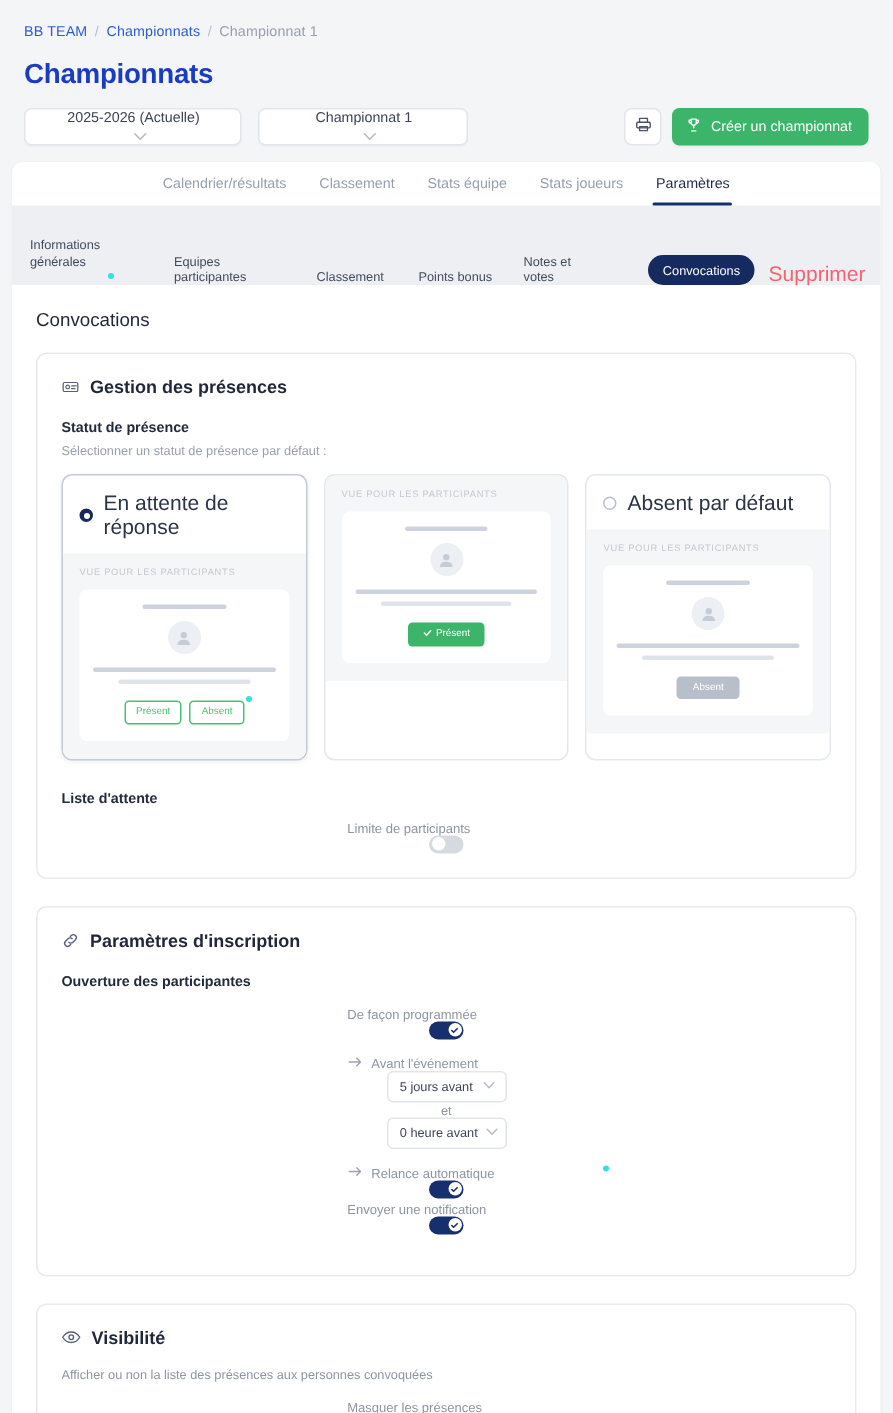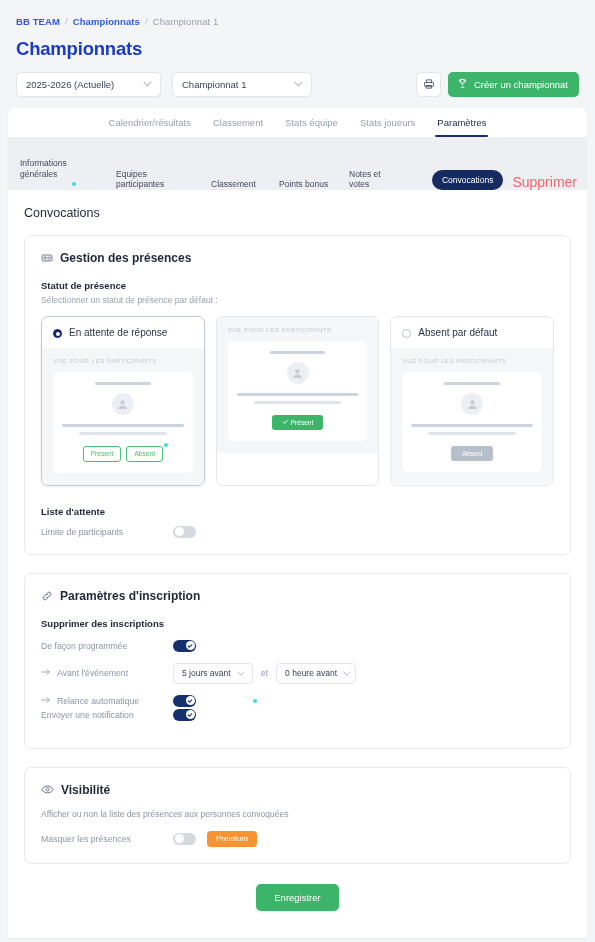--- a/index.html
+++ b/index.html
@@ -12,21 +12,21 @@
   }
   .page { width: 595px; height: 942px; position: relative; }
 
   
   .breadcrumb {
     padding: 16px 16px 0 16px;
     font-size: 9.5px;
     display: flex; align-items: center; gap: 5px;
     letter-spacing: .1px;
   }
-  .bc-link { color: #2f5bd6; font-weight: 700; }
+  .bc-link { color: #2f5bd6; font-weight: 400; }
   .bc-sep { color: #b9bec9; font-weight: 400; }
   .bc-cur { color: #98a0ae; font-weight: 400; }
 
   
   .page-title {
     margin: 11px 0 0 16px;
     font-size: 18.5px;
     font-weight: bold;
     color: #1a3cc4;
     letter-spacing: -.2px;
@@ -40,20 +40,21 @@
   .select {
     height: 25px;
     background: #fff;
     border: 1px solid #e2e5ea;
     border-radius: 5px;
     display: flex; align-items: center;
     padding: 0 8px 0 9px;
     font-size: 9.5px;
     color: #3b4355;
     box-shadow: 0 1px 1px rgba(16,24,40,.03);
+    flex-direction: column;
   }
   .select .lbl { flex: 1; white-space: nowrap; }
   .select .chev { color: #b4bac6; margin-left: 8px; font-size: 8px; line-height: 1; }
   #season-select { width: 145px; }
   #champ-select { width: 140px; margin-left: 11px; }
 
   .toolbar-right { margin-left: auto; display: flex; align-items: center; gap: 7px; padding-left: 23px; }
   .icon-btn {
     width: 25px; height: 25px;
     background: #fff; border: 1px solid #e2e5ea; border-radius: 5px;
@@ -152,23 +153,23 @@
   .opt-row { display: flex; gap: 11px; }
   .opt {
     flex: 1;
     border: 1px solid #e4e7ec;
     border-radius: 7px;
     overflow: hidden;
     background: #fff;
   }
   .opt.selected { border-color: #c4cad6; box-shadow: 0 1px 3px rgba(16,24,40,.07); }
   .opt-top {
-    display: flex; align-items: flex-end; gap: 7px;
+    display: flex; align-items: center; gap: 7px;
     padding: 10px 11px;
-    font-size: 10px; color: #2b3445;
+    font-size: 14px; color: #2b3445;
   }
   .radio {
     width: 9px; height: 9px; border-radius: 50%;
     border: 1.4px solid #b9bfcb; background: #fff;
     flex: none; position: relative;
   }
   .radio.on { border-color: #142a5e; background: #142a5e; }
   .radio.on::after {
     content: ""; position: absolute; left: 2px; top: 2px;
     width: 4px; height: 4px; border-radius: 50%; background: #fff;
@@ -203,21 +204,21 @@
     background: #b7bfcb; color: #fff; font-size: 6.6px;
     padding: 4px 11px; border-radius: 3px;
   }
   .dot-cyan-abs {
     position: absolute; right: -5px; top: -3px;
     width: 4px; height: 4px; border-radius: 50%; background: #35e0e0;
   }
 
   
   .block-head { font-size: 9.5px; font-weight: bold; color: #222b3c; margin: 20px 0 9px 0; }
-  .row { display: flex; align-items: center; margin-bottom: 11px; }
+  .row { display: flex; align-items: center; margin-bottom: 11px; flex-direction: column; }
   .row-label { font-size: 8.7px; color: #8d95a3; width: 132px; }
   .row-label.arrow { display: flex; align-items: center; gap: 6px; }
   .arrow-ico { color: #9aa2b1; font-size: 9px; }
 
   .toggle {
     width: 23px; height: 12px; border-radius: 7px;
     background: #d5d9e0; position: relative; flex: none;
   }
   .toggle .knob {
     position: absolute; top: 1.5px; left: 1.5px;
@@ -449,21 +450,21 @@
         <div class="card-head">
           <span class="sec-ico">
             <svg width="12" height="12" viewBox="0 0 16 16" fill="none" stroke="#56607a" stroke-width="1.2" stroke-linecap="round">
               <path d="M6.5 9.5a2.6 2.6 0 0 0 3.7 0l2.2-2.2a2.6 2.6 0 1 0-3.7-3.7L7.8 4.5"></path>
               <path d="M9.5 6.5a2.6 2.6 0 0 0-3.7 0L3.6 8.7a2.6 2.6 0 1 0 3.7 3.7l.9-.9"></path>
             </svg>
           </span>
           <span>Paramètres d'inscription</span>
         </div>
 
-        <div class="sub-head" style="margin-bottom:11px">Supprimer des inscriptions</div>
+        <div class="sub-head" style="margin-bottom:11px">Ouverture des participantes</div>
 
         <div class="row">
           <span class="row-label">De façon programmée</span>
           <span class="toggle on">
             <span class="knob">
               <svg width="6" height="6" viewBox="0 0 10 10" fill="none" stroke="#16306d" stroke-width="1.8" stroke-linecap="round" stroke-linejoin="round">
                   <path d="M2 5l2 2 4-4"></path>
                 </svg>
             </span>
           </span>

